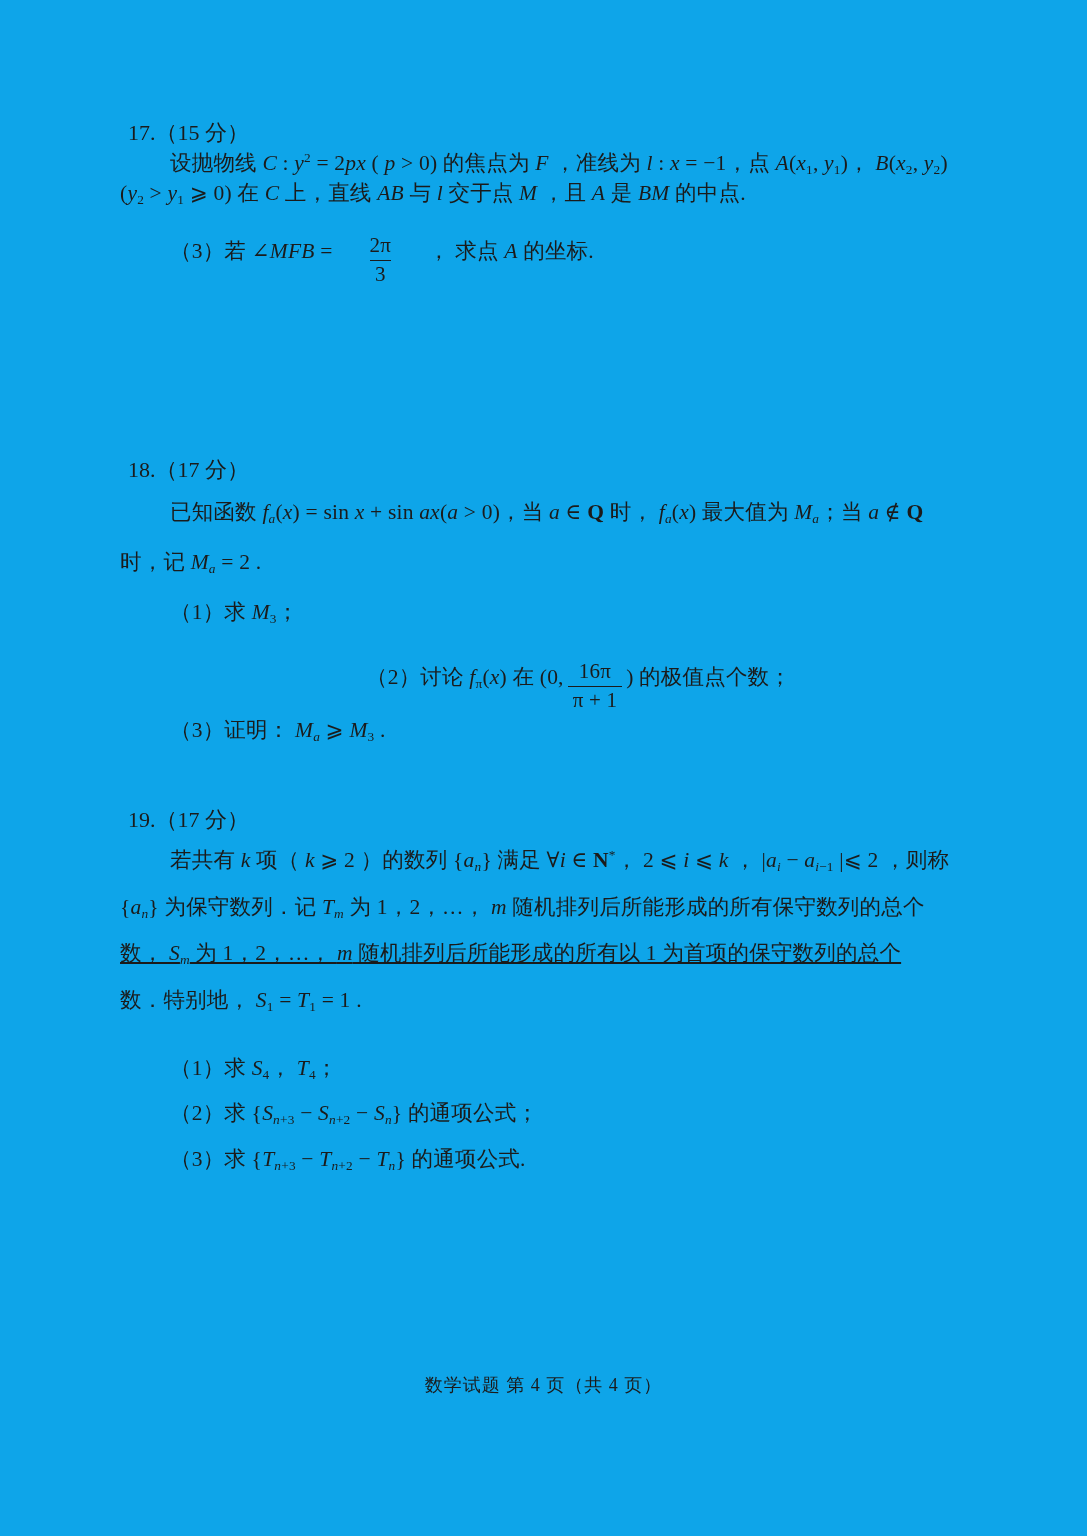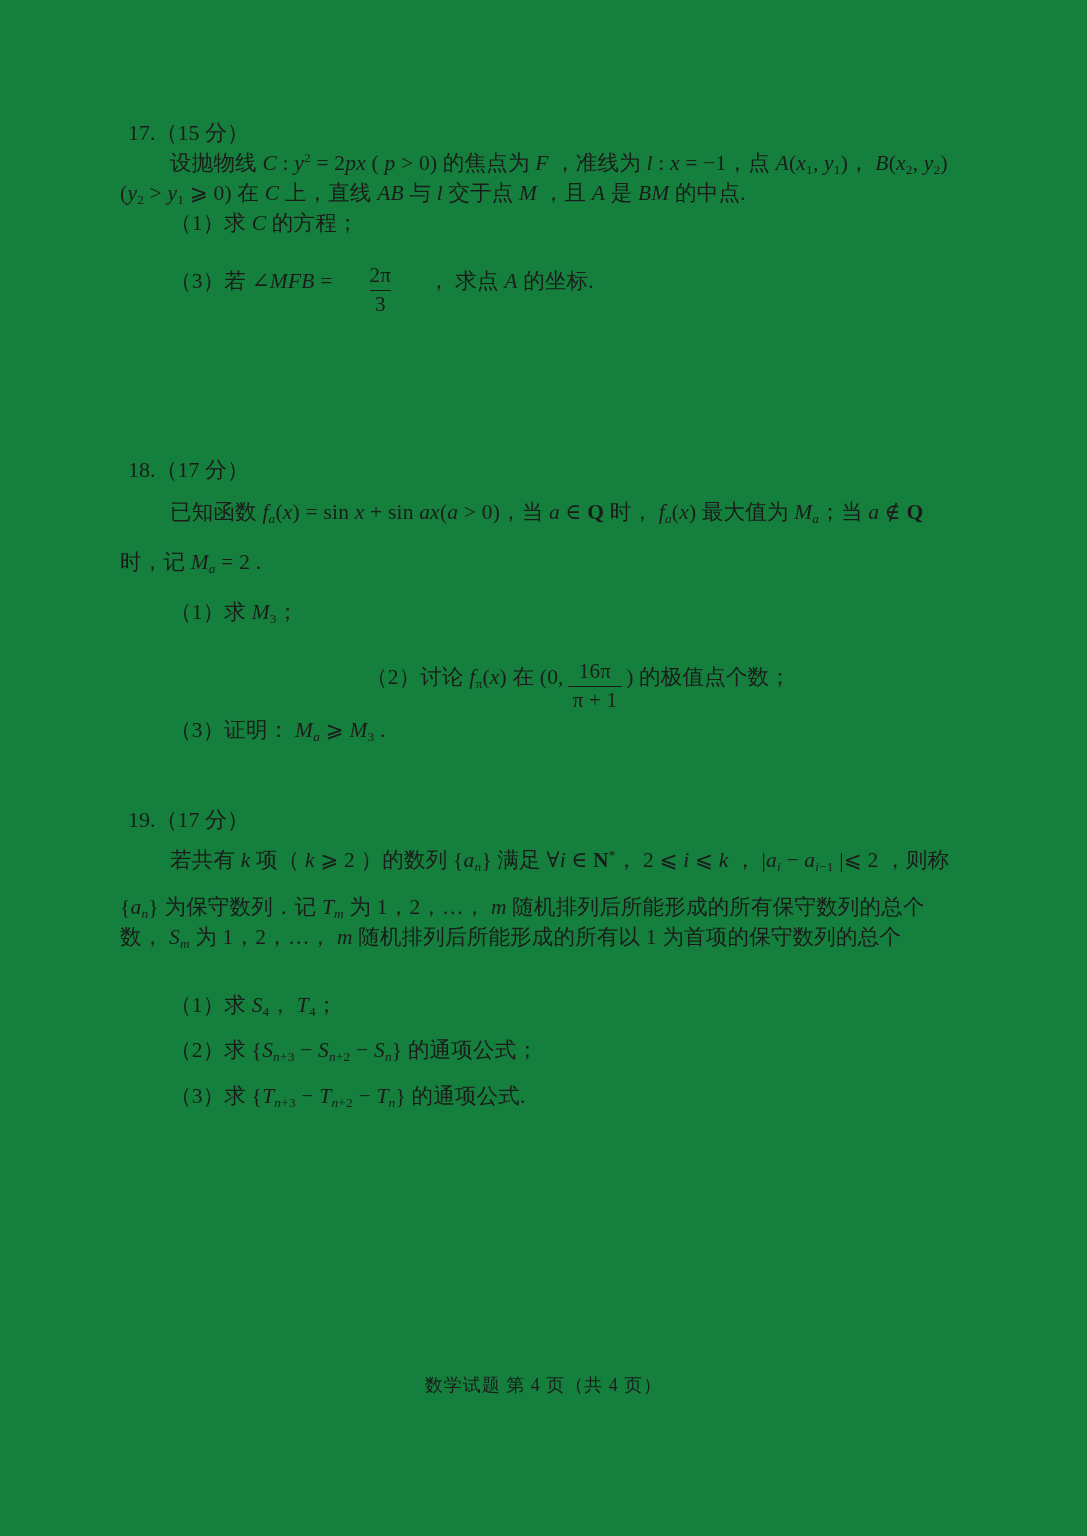--- a/index.html
+++ b/index.html
@@ -1,20 +1,20 @@
 <!DOCTYPE html>
 <html><head>
 <meta charset="utf-8">
 <style>
   html,body{margin:0;padding:0;background:#e8e8e8;}
   .page{
     position:relative;
     width:1087px;height:1536px;
     margin:0 auto;
-    background:#15803d;
+    background:#0ea5e9;
     color:#1b1b1b;
     font-family:"Liberation Serif","DejaVu Serif",serif;
     font-size:21.5px;
     overflow:hidden;
   }
   .section{position:absolute;left:120px;right:100px;}
   #q17{top:118px;}
   #q18{top:455px;}
   #q19{top:805px;}
   .qheader{
@@ -42,41 +42,40 @@
   .frac .num{padding:0 5px 1px;margin-top:20px;}
   .frac .den{border-top:1.6px solid #1b1b1b;padding:1px 5px 0;}
   #q17 .it3{margin-top:10px;height:64px;gap:28px;}
   #q18 .l1{margin-top:12px;}
   #q18 .l2{margin-top:20px;}
   #q18 .it1{margin-top:20px;}
   #q18 .it2{margin-top:16px;height:66px;justify-content:center;}
   #q18 .it3{margin-top:6px;}
   #q19 .l1{margin-top:10px;}
   #q19 .l2{margin-top:17px;}
-  #q19 .l3{}
+  #q19 .l3{margin-top:16px;text-decoration:underline;}
   #q19 .l4{margin-top:17px;}
   #q19 .it1{margin-top:38px;}
   #q19 .it2{margin-top:15px;}
   #q19 .it3{margin-top:16px;}
   .footer{
     position:absolute;top:1372px;left:0;width:100%;
     text-align:center;font-size:18px;line-height:26px;
     letter-spacing:1px;
   }
 </style>
 </head>
 <body>
 
 <div class="page">
 
   <section class="section" id="q17">
     <div class="qheader">17.（15 分）</div>
     <div class="line indent">设抛物线 <i>C</i> : <i>y</i><sup>2</sup> = 2<i>px</i> ( <i>p</i> &gt; 0) 的焦点为 <i>F</i> ，准线为 <i>l</i> : <i>x</i> = −1，点 <i>A</i>(<i>x</i><sub>1</sub>, <i>y</i><sub>1</sub>)，  <i>B</i>(<i>x</i><sub>2</sub>, <i>y</i><sub>2</sub>)</div>
     <div class="line">(<i>y</i><sub>2</sub> &gt; <i>y</i><sub>1</sub> ⩾ 0) 在 <i>C</i> 上，直线 <i>AB</i> 与 <i>l</i> 交于点 <i>M</i> ，且 <i>A</i> 是 <i>BM</i> 的中点.</div>
-    <div class="line indent">（1）求 <i>C</i> 的方程；</div>
     <div class="fracline indent it3">
       <span>（3）若 ∠<i>MFB</i> = </span>
       <span class="frac">
         <span class="num">2π</span>
         <span class="den">3</span>
       </span>
       <span>，  求点 <i>A</i> 的坐标.</span>
     </div>
   </section>
 
@@ -94,20 +93,21 @@
       <span>) 的极值点个数；</span>
     </div>
     <div class="line indent it3">（3）证明：  <i>M</i><sub><i>a</i></sub> ⩾ <i>M</i><sub>3</sub> .</div>
   </section>
 
   <section class="section" id="q19">
     <div class="qheader">19.（17 分）</div>
     <div class="line indent l1">若共有 <i>k</i> 项（ <i>k</i> ⩾ 2 ）的数列 {<i>a</i><sub><i>n</i></sub>} 满足 ∀<i>i</i> ∈ <b>N</b><sup>*</sup>，  2 ⩽ <i>i</i> ⩽ <i>k</i> ，  |<i>a</i><sub><i>i</i></sub> − <i>a</i><sub><i>i</i>−1</sub> |⩽ 2 ，则称</div>
     <div class="line l2">{<i>a</i><sub><i>n</i></sub>} 为保守数列．记 <i>T</i><sub><i>m</i></sub> 为 1，2，…，  <i>m</i> 随机排列后所能形成的所有保守数列的总个</div>
     <div class="line l3">数，  <i>S</i><sub><i>m</i></sub> 为 1，2，…，  <i>m</i> 随机排列后所能形成的所有以 1 为首项的保守数列的总个</div>
+    <div class="line l4">数．特别地，  <i>S</i><sub>1</sub> = <i>T</i><sub>1</sub> = 1 .</div>
     <div class="line indent it1">（1）求 <i>S</i><sub>4</sub>，  <i>T</i><sub>4</sub>；</div>
     <div class="line indent it2">（2）求 {<i>S</i><sub><i>n</i>+3</sub> − <i>S</i><sub><i>n</i>+2</sub> − <i>S</i><sub><i>n</i></sub>} 的通项公式；</div>
     <div class="line indent it3">（3）求 {<i>T</i><sub><i>n</i>+3</sub> − <i>T</i><sub><i>n</i>+2</sub> − <i>T</i><sub><i>n</i></sub>} 的通项公式.</div>
   </section>
 
   <div class="footer">数学试题 第 4 页（共 4 页）</div>
 
 </div>
 
 </body></html>

